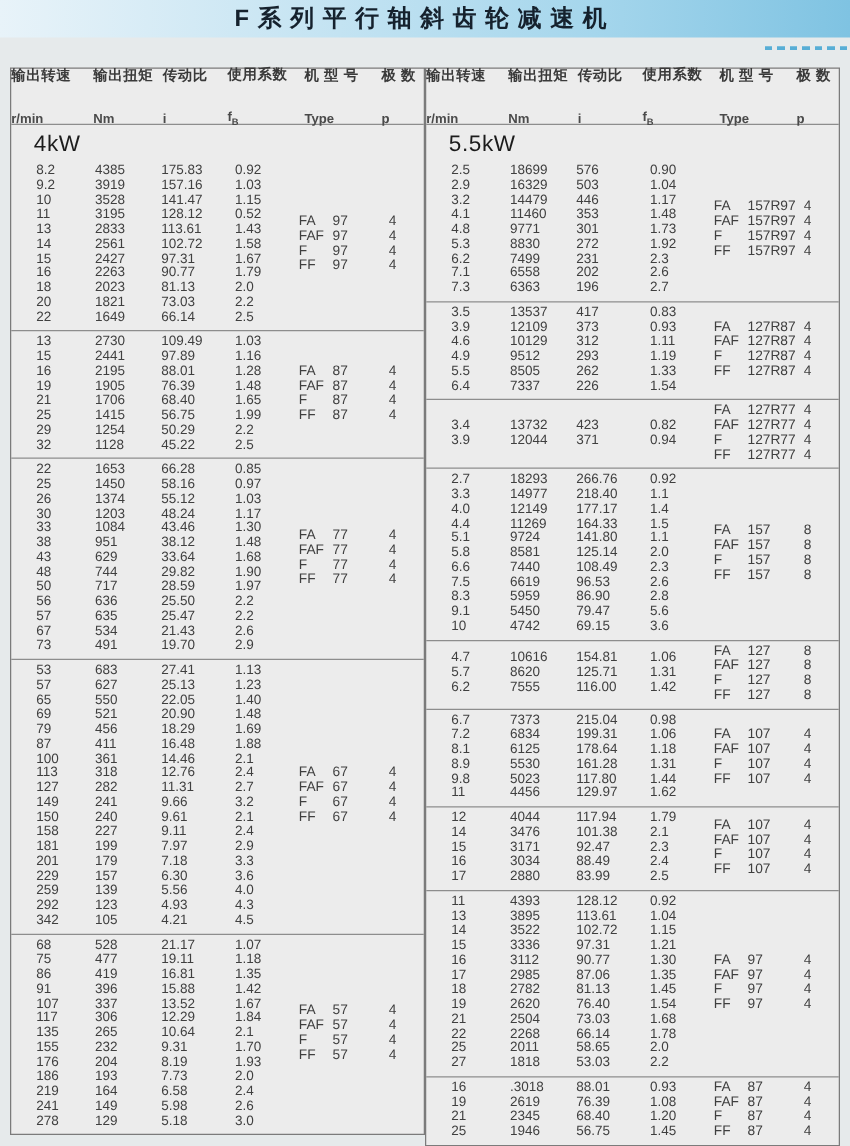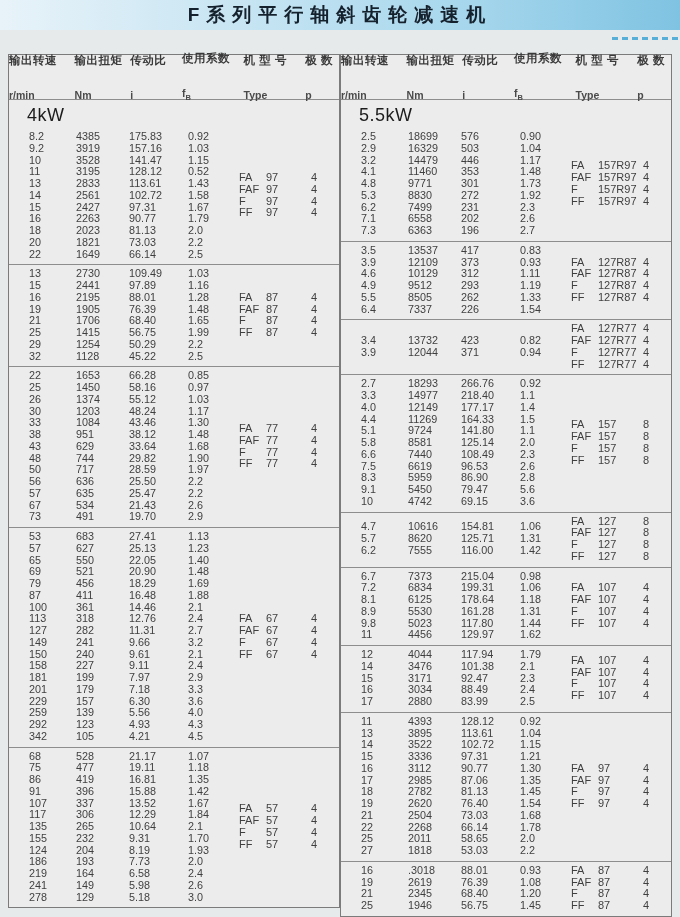--- a/index.html
+++ b/index.html
@@ -540,21 +540,21 @@
             <span class="d2">10.64</span>
             <span class="d3">2.1</span>
           </div>
           <div class="drow">
             <span class="d0">155</span>
             <span class="d1">232</span>
             <span class="d2">9.31</span>
             <span class="d3">1.70</span>
           </div>
           <div class="drow">
-            <span class="d0">124</span>
+            <span class="d0">176</span>
             <span class="d1">204</span>
             <span class="d2">8.19</span>
             <span class="d3">1.93</span>
           </div>
           <div class="drow">
             <span class="d0">186</span>
             <span class="d1">193</span>
             <span class="d2">7.73</span>
             <span class="d3">2.0</span>
           </div>

